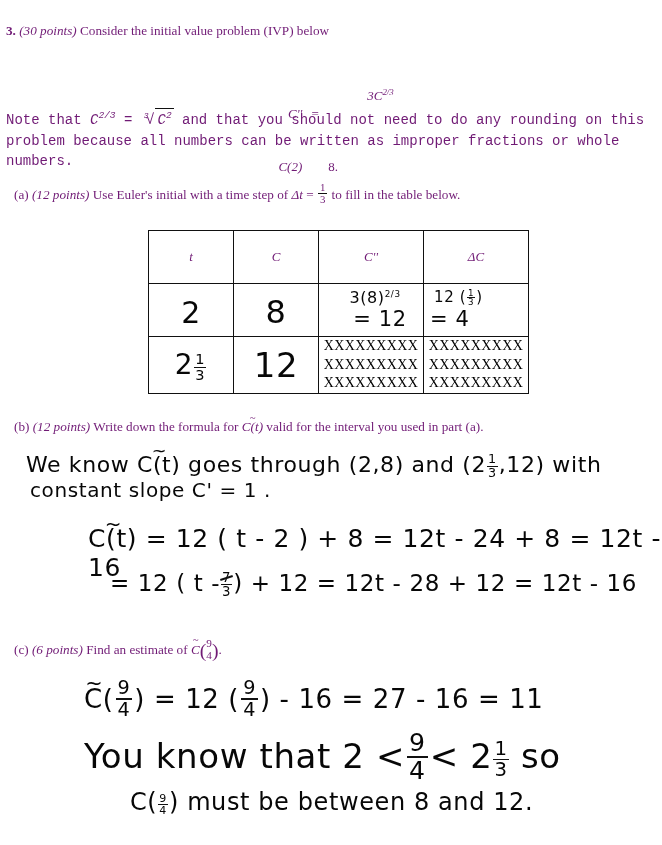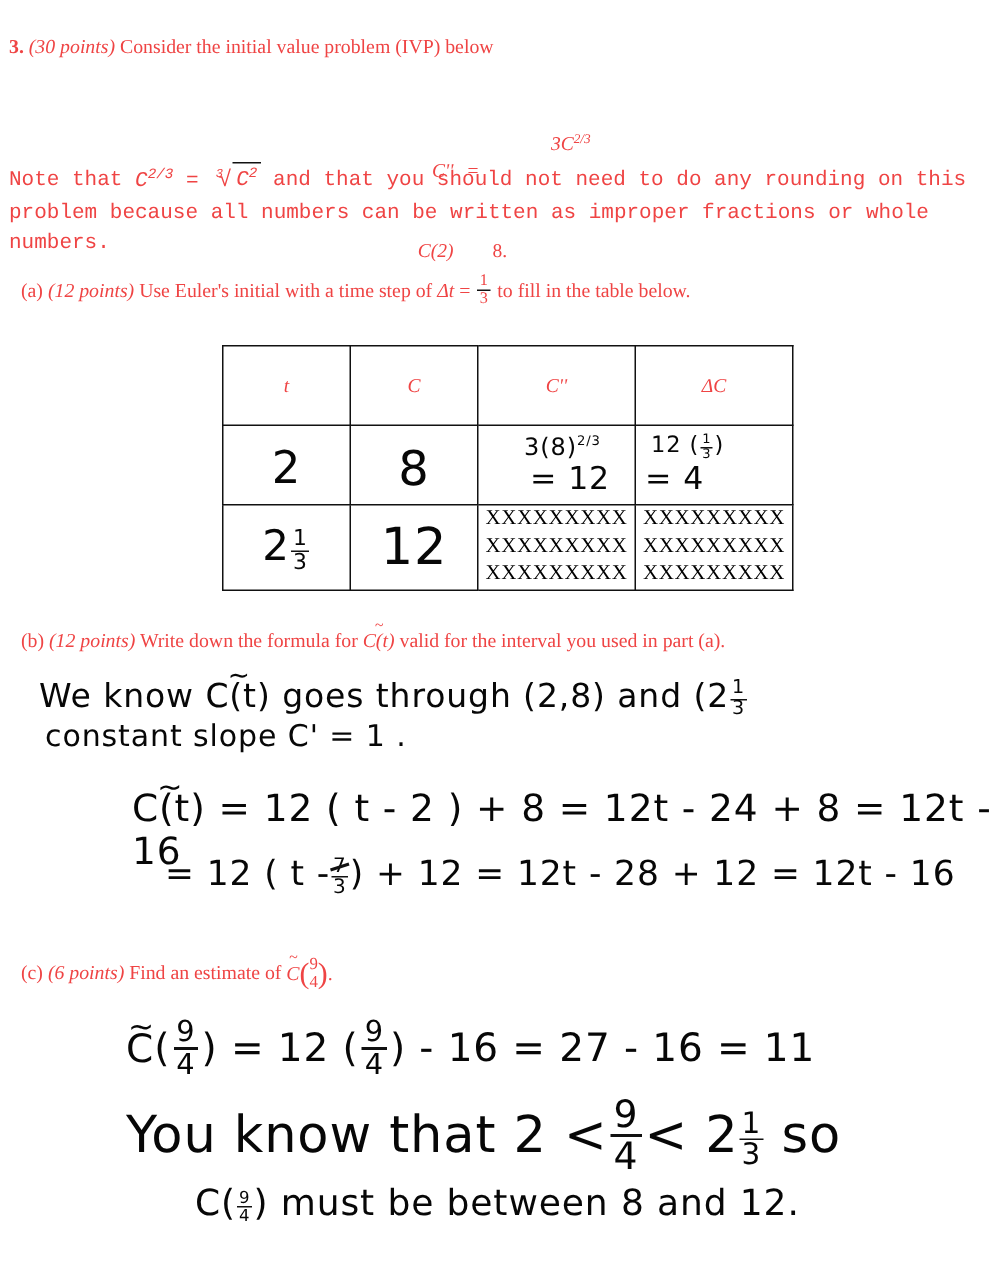--- a/index.html
+++ b/index.html
@@ -9,21 +9,21 @@
     font-family:"Liberation Serif", serif;
     color:#000;
     position:relative;
     overflow:hidden;
   }
   .page{position:relative;width:662px;height:845px;}
 
   
   .printed{
     font-family:"Liberation Serif", serif;
-    color:#ef4444;
+    color:#701a75;
     line-height:1.35;
     -webkit-font-smoothing:none;
   }
   .q-head{
     position:absolute;left:6px;top:22px;width:650px;
     font-size:13.2px;
   }
   .q-num{font-weight:bold;}
   .pts{font-style:italic;}
   .eqblock{
@@ -268,21 +268,21 @@
     <span>(b)</span>
     <span class="pts">(12 points)</span>
     <span>Write down the formula for</span>
     <span class="ital tilde-c"><span class="tl">~</span><span>C(t)</span></span>
     <span>valid for the interval you used in part (a).</span>
   </div>
 
   <div class="hand hw work-b1">
     <span>We know</span>
     <span class="tilde-c"><span class="tl">~</span><span>C(t)</span></span>
-    <span>goes through (2,8) and (2</span><span class="hfrac"><span class="num">1</span><span class="den">3</span></span>
+    <span>goes through (2,8) and (2</span><span class="hfrac"><span class="num">1</span><span class="den">3</span></span><span>,12) with</span>
   </div>
 
   <div class="hand hw work-b2">constant slope   C' = 1 .</div>
 
   <div class="hand hw work-b3">
     <span class="tilde-c"><span class="tl">~</span><span>C(t)</span></span>
     <span>= 12 ( t - 2 ) + 8   =  12t - 24 + 8  =  12t - 16</span>
   </div>
 
   <div class="hand hw work-b4">

